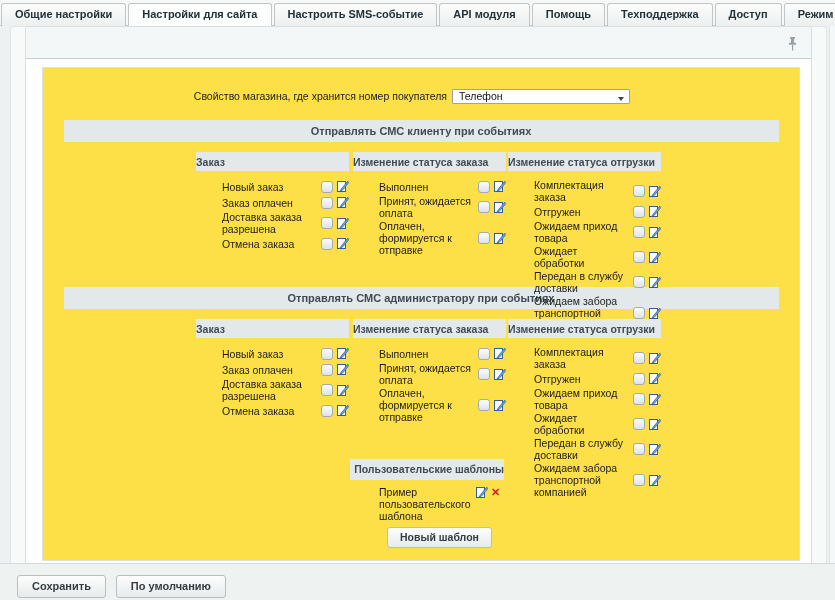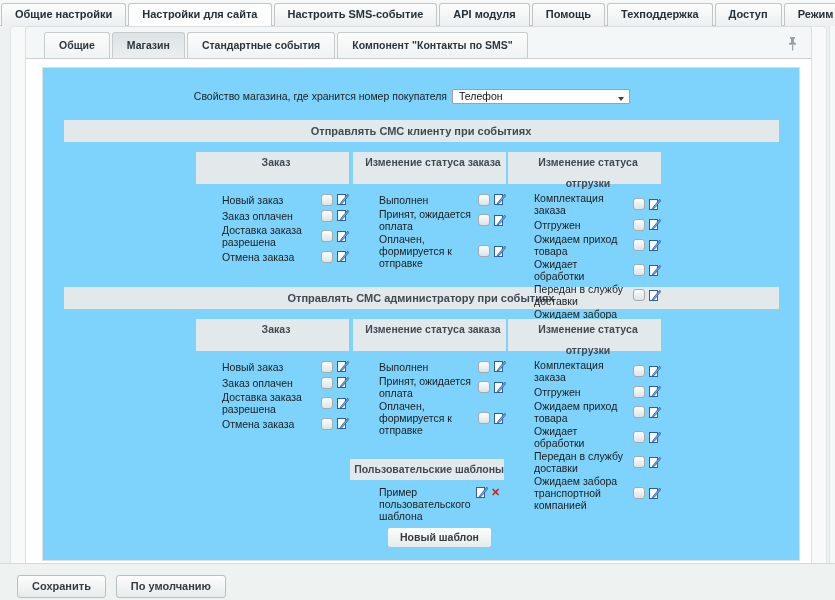--- a/index.html
+++ b/index.html
@@ -51,21 +51,21 @@
     background:linear-gradient(#fbfcfc,#f0f3f3);
     font-size:10.5px; font-weight:600; color:#2b363c; white-space:nowrap; cursor:pointer;
   }
   .stab.active { background:linear-gradient(#dde2e4,#ebeff0); font-weight:bold; }
   .pin {
     position:absolute; right:14px; top:9px; cursor:pointer; line-height:0;
   }
   
   .formbox {
     margin:8px 0 0 16px; width:758px; height:494px;
-    background:#7dd3fc; border:1px solid #dbe1e3;
+    background:#fde047; border:1px solid #dbe1e3;
     position:relative;
   }
   .proprow { display:flex; align-items:center; margin-top:16px; height:24px; }
   .proplabel { width:404px; text-align:right; color:#222; }
   .select {
     margin-left:5px; width:178px; height:15px; background:#fff;
     border:1px solid #9aa3a7; border-radius:1px;
     display:flex; align-items:center; padding:0 6px; cursor:pointer;
     position:relative; color:#111;
   }
@@ -76,22 +76,22 @@
   }
   .sechdr {
     margin:12px auto 0; width:715px; height:22px; line-height:22px;
     background:#e3e8ea; text-align:center; font-weight:bold; color:#3f4a54; font-size:11px;
   }
   .sechdr.tight { margin-top:5px; }
   .cols { position:relative; height:130px; margin-top:10px; }
   .col { position:absolute; top:0; width:153px; }
   .col.c1 { left:153px; } .col.c2 { left:310px; } .col.c3 { left:465px; }
   .colhdr {
-    height:32px; line-height:21px; background:#e3e8ea; text-align:center;
-    font-weight:bold; color:#3f4a54; font-size:10.5px;padding-left:7px;
+    height:19px; line-height:21px; background:#e3e8ea; text-align:left;
+    font-weight:bold; color:#3f4a54; font-size:10.5px;
   }
   ul.rows { list-style:none; margin-top:8px; }
   li.row { display:flex; align-items:center; min-height:15px; margin-bottom:1px; }
   .lbl { flex:1; line-height:12px; padding-right:3px; color:#1c1c1c;padding-left:26px; }
   .cb {
     appearance:none; -webkit-appearance:none; width:12px; height:12px;
     border:1px solid #a3abaf; border-radius:3px;
     background:linear-gradient(#fdfdfd,#dde3e5); margin:0 3px 0 0; cursor:pointer; flex:none;
   }
   .tplico { width:13px; height:13px; flex:none; cursor:pointer; line-height:0; }
@@ -157,38 +157,20 @@
       </div>
     </div>
 </div>
 
 <div class="box1"></div>
 <div class="rightgutter"></div>
 
 <div class="box2">
 
   <div class="subtabstrip">
-    <div style="display:flex;align-items:flex-end;">
-
-        <div class="stab">
-          <span>Общие</span>
-        </div>
-
-        <div class="stab active">
-          <span>Магазин</span>
-        </div>
-
-        <div class="stab">
-          <span>Стандартные события</span>
-        </div>
-
-        <div class="stab">
-          <span>Компонент "Контакты по SMS"</span>
-        </div>
-      </div>
     <span class="pin">
       <svg width="9" height="15" viewBox="0 0 9 15">
         <path d="M2 1 h5 v1.6 l-1 0.6 v3 l2 1 v1.6 H1 V7.2 l2-1 v-3 l-1-0.6 Z" fill="#99a3a7"></path>
         <rect x="4" y="9" width="1.2" height="5.5" fill="#99a3a7"></rect>
       </svg>
     </span>
   </div>
 
   <div class="formbox">
 

